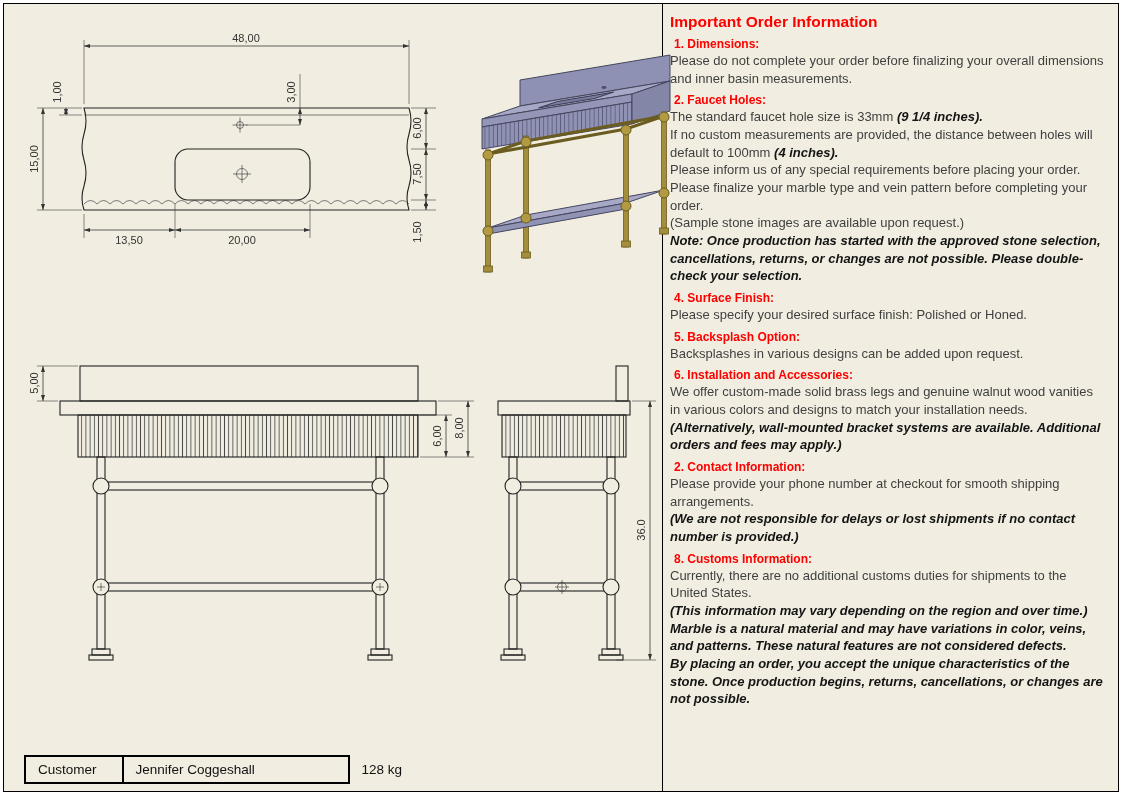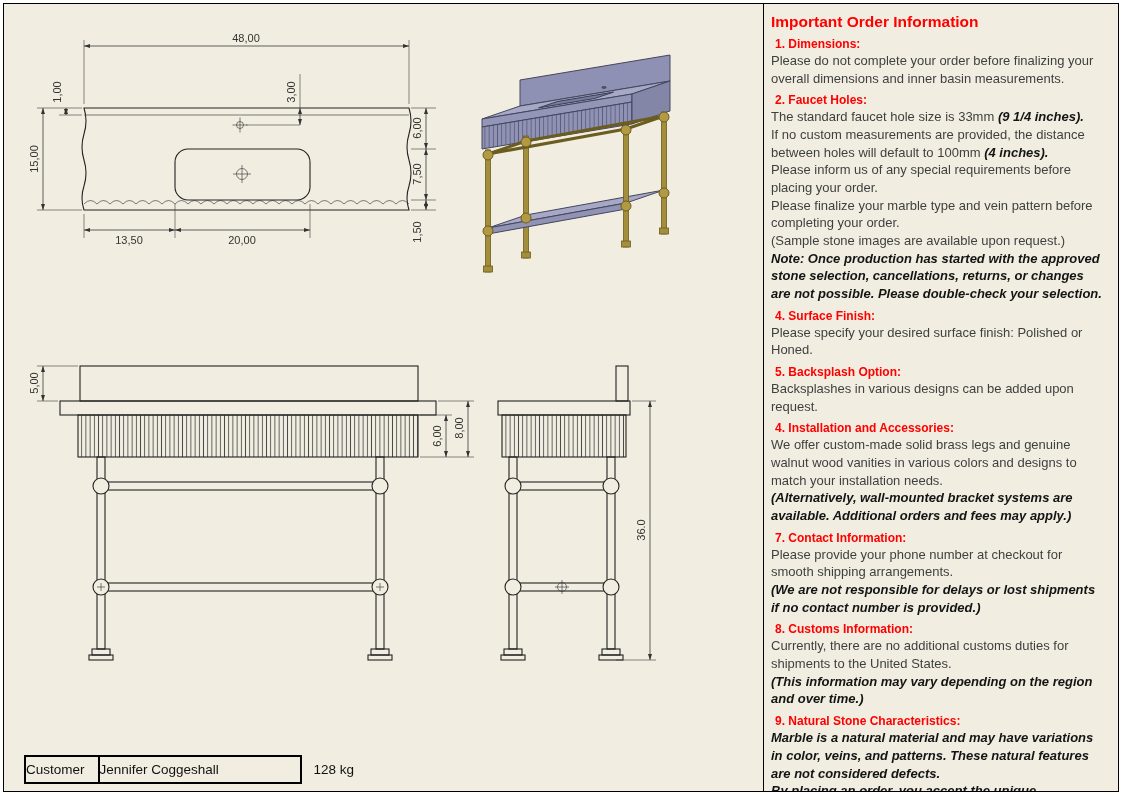--- a/index.html
+++ b/index.html
@@ -6,27 +6,27 @@
   body{width:1122px;height:795px;position:relative;background:#ffffff;
        font-family:"Liberation Sans",sans-serif;}
   .sheet{position:absolute;left:3px;top:3px;right:3px;bottom:3px;
          border:1.6px solid #000;background:#f1eee1;display:flex;overflow:hidden;}
   .drawing-area{position:relative;flex:1;}
   .drawing-svg{position:absolute;left:0;top:0;}
 
   
   .title-block{position:absolute;left:20px;bottom:7px;display:flex;align-items:stretch;
                font-size:13.5px;color:#111;}
-  .tb-cell{border:2.5px solid #000;padding:5px 0;display:flex;align-items:center;}
+  .tb-cell{border:2.5px solid #000;padding:5px 12px;display:flex;align-items:center;}
   .tb-label{width:72px;}
   .tb-value{width:200px;margin-left:-2.5px;}
   .tb-weight{margin-left:12px;display:flex;align-items:center;}
 
   
-  .info-panel{width:355px;box-sizing:border-box;border-left:1.6px solid #000;
+  .info-panel{width:456px;box-sizing:border-box;border-left:1.6px solid #000;
               padding:8px 12px 6px 7px;background:#f1eee1;}
   .info-title{font-size:15.5px;font-weight:bold;color:#ff0000;margin:1px 0 5px 0;}
   .sec-heading{font-size:12px;font-weight:bold;color:#ff0000;margin:6px 0 1px 0;padding-left:4px;}
   .sec-para{font-size:13px;color:#3f3f3f;line-height:1.36;}
   .sec-para .em{font-weight:bold;font-style:italic;color:#141414;}
 
   
   .o{stroke:#222;stroke-width:1.1;fill:none;}
   .thin{stroke:#444;stroke-width:.7;fill:none;}
   .ext{stroke:#3a3a3a;stroke-width:.6;fill:none;}
@@ -215,28 +215,27 @@
         <div class="sec-para"><span>The standard faucet hole size is 33mm </span> <span class="em">(9 1/4 inches).</span> </div>
         <div class="sec-para"><span>If no custom measurements are provided, the distance between holes will default to 100mm </span> <span class="em">(4 inches).</span> </div>
         <div class="sec-para"><span>Please inform us of any special requirements before placing your order.</span> </div>
         <div class="sec-para"><span>Please finalize your marble type and vein pattern before completing your order.</span> </div>
         <div class="sec-para"><span>(Sample stone images are available upon request.)</span> </div>
         <div class="sec-para"><span class="em">Note: Once production has started with the approved stone selection, cancellations, returns, or changes are not possible. Please double-check your selection.</span> </div>
         <div class="sec-heading">4. Surface Finish:</div>
         <div class="sec-para"><span>Please specify your desired surface finish: Polished or Honed.</span> </div>
         <div class="sec-heading">5. Backsplash Option:</div>
         <div class="sec-para"><span>Backsplashes in various designs can be added upon request.</span> </div>
-        <div class="sec-heading">4. Installation and Accessories:</div>
+        <div class="sec-heading">6. Installation and Accessories:</div>
         <div class="sec-para"><span>We offer custom-made solid brass legs and genuine walnut wood vanities in various colors and designs to match your installation needs.</span> </div>
         <div class="sec-para"><span class="em">(Alternatively, wall-mounted bracket systems are available. Additional orders and fees may apply.)</span> </div>
-        <div class="sec-heading">7. Contact Information:</div>
+        <div class="sec-heading">2. Contact Information:</div>
         <div class="sec-para"><span>Please provide your phone number at checkout for smooth shipping arrangements.</span> </div>
         <div class="sec-para"><span class="em">(We are not responsible for delays or lost shipments if no contact number is provided.)</span> </div>
         <div class="sec-heading">8. Customs Information:</div>
         <div class="sec-para"><span>Currently, there are no additional customs duties for shipments to the United States.</span> </div>
         <div class="sec-para"><span class="em">(This information may vary depending on the region and over time.)</span> </div>
-        <div class="sec-heading">9. Natural Stone Characteristics:</div>
         <div class="sec-para"><span class="em">Marble is a natural material and may have variations in color, veins, and patterns. These natural features are not considered defects.</span> </div>
         <div class="sec-para"><span class="em">By placing an order, you accept the unique characteristics of the stone. Once production begins, returns, cancellations, or changes are not possible.</span> </div>
       </div>
   </div>
 
 </div>
 
 </body></html>

